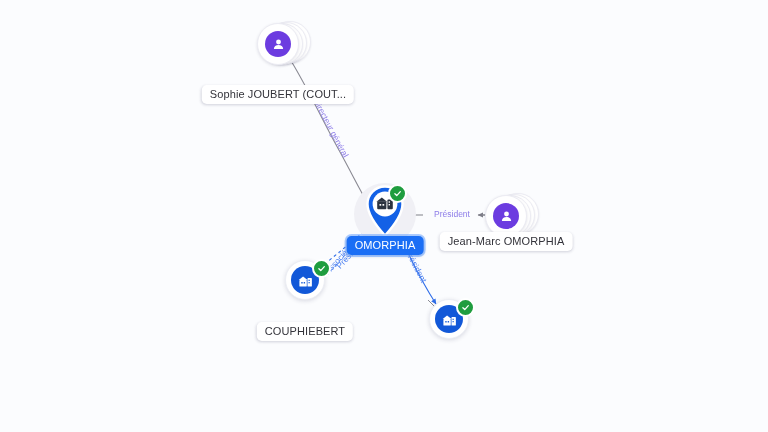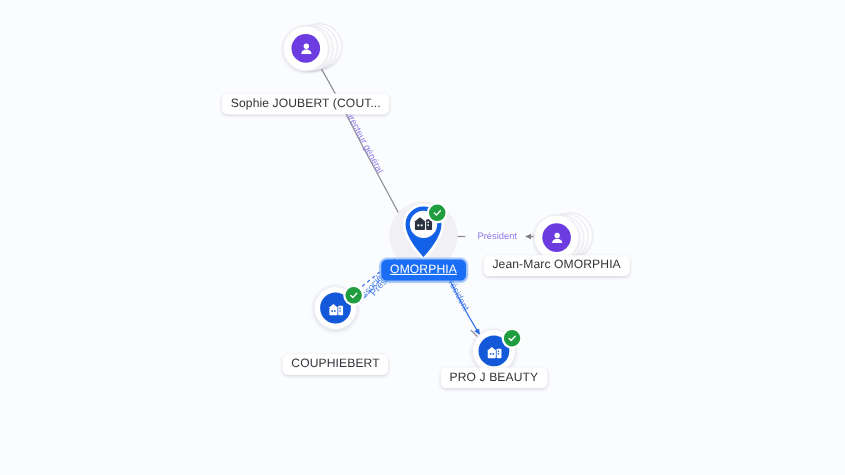--- a/index.html
+++ b/index.html
@@ -145,21 +145,21 @@
           </g>
         </svg>
       </div>
       <div class="badge" style="left:34px;top:1px;">
         <svg width="9" height="9" viewBox="0 0 24 24">
           <path d="M5 12.5 L10 17.5 L19.5 7" fill="none" stroke="#ffffff" stroke-width="3.4" stroke-linecap="round" stroke-linejoin="round"></path>
         </svg>
       </div>
     </div>
   </div>
-  <div class="lbl focus" style="left:385px;top:236px;text-decoration:underline;">OMORPHIA</div>
+  <div class="lbl focus" style="left:385px;top:236px;">OMORPHIA</div>
 
   <div class="node" style="left:506px;top:216px;">
     <div class="stack">
       <i></i>
         <i></i>
         <i></i>
     </div>
     <div class="avatar">
       <div class="disc">
         <svg width="15" height="15" viewBox="0 0 24 24">
@@ -206,15 +206,14 @@
           <rect x="16.3" y="14.2" width="1.7" height="1.7" fill="#1258d8"></rect>
         </svg>
       </div>
     </div>
     <div class="badge" style="left:27px;top:-1px;">
       <svg width="9" height="9" viewBox="0 0 24 24">
         <path d="M5 12.5 L10 17.5 L19.5 7" fill="none" stroke="#ffffff" stroke-width="3.4" stroke-linecap="round" stroke-linejoin="round"></path>
       </svg>
     </div>
   </div>
-  <div class="lbl" style="left:449px;top:334px;">PRO J BEAUTY</div>
 
 </div>
 
 </body></html>

